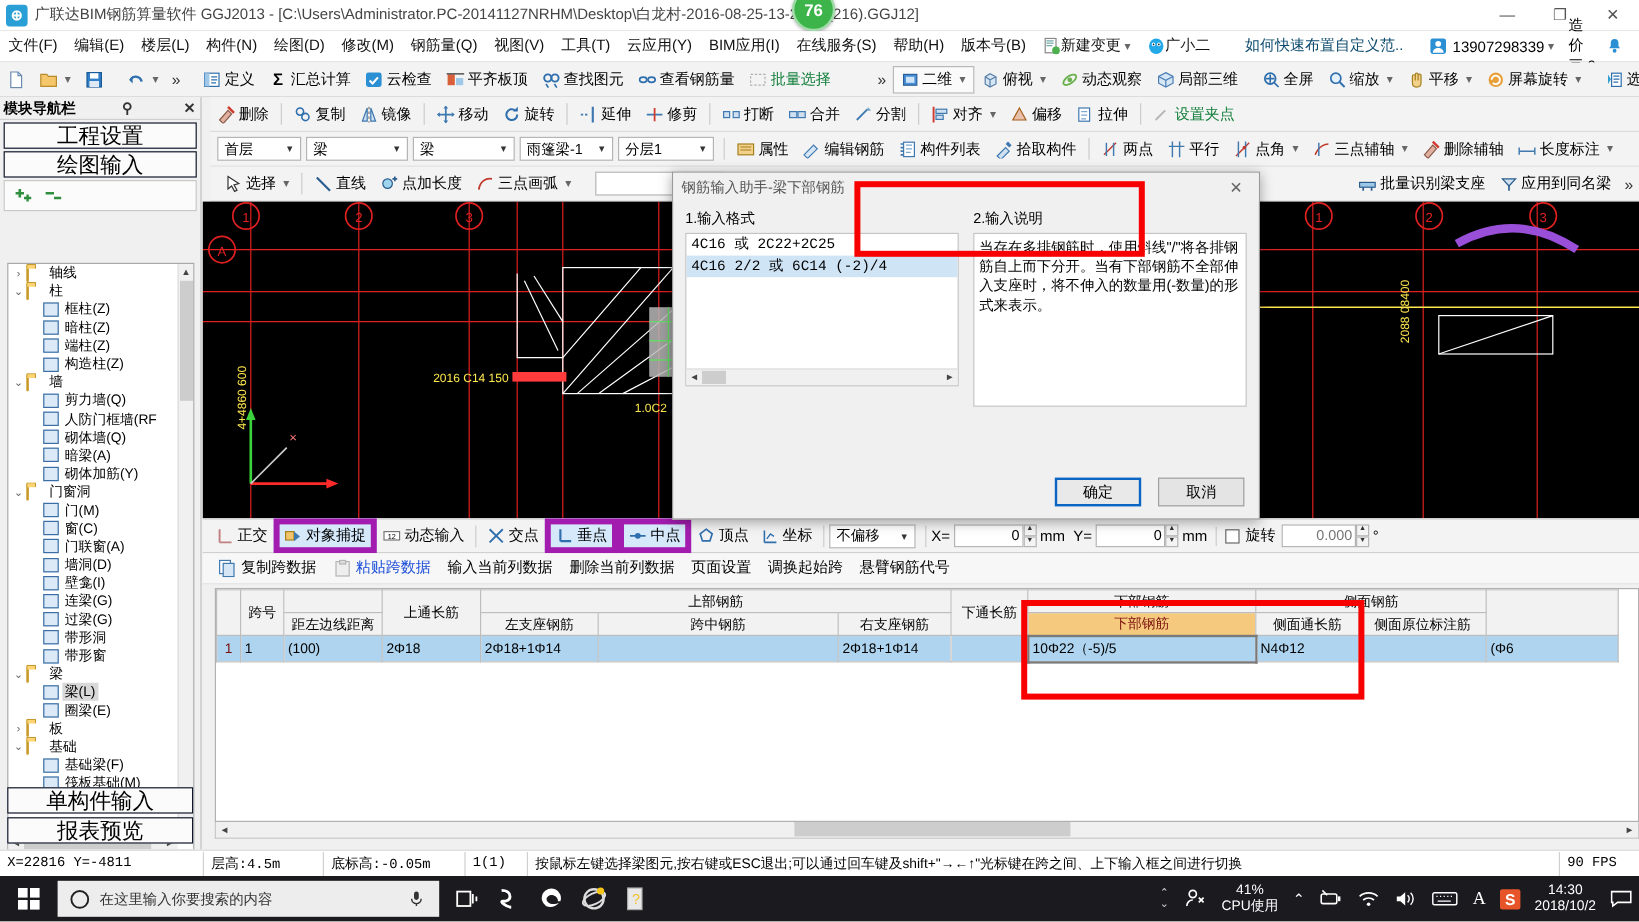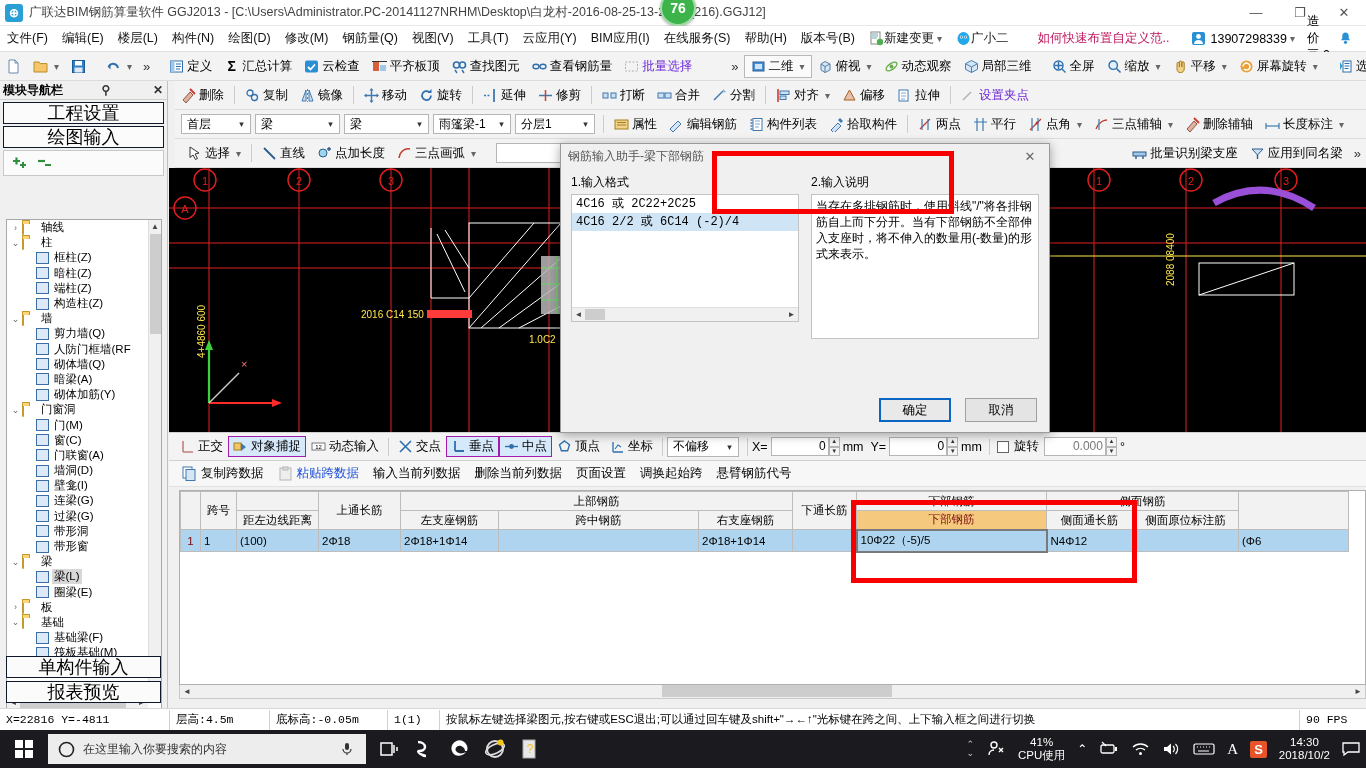--- a/index.html
+++ b/index.html
@@ -38,33 +38,33 @@
   }
 
   
   .menubar {
     position:absolute; top:26px; left:0; width:1366px; height:26px;
     background:#ffffff; display:flex; align-items:center; font-size:12.5px;
     border-bottom:1px solid #e0e0e0;
   }
   .menu-item { padding:3px 7px; white-space:nowrap; color:#111; }
   .mb-sep { width:1px; height:16px; background:#d8d8d8; margin:0 6px; }
-  .mb-promo { color:#be185d; padding:0 10px; white-space:nowrap; }
+  .mb-promo { color:#0c4a6e; padding:0 10px; white-space:nowrap; }
   .mb-right { margin-left:auto; display:flex; align-items:center; padding-right:6px; }
   .chev { color:#666; font-size:10px; margin-left:3px; }
 
   
   .toolbar {
     position:absolute; left:0; width:1366px; height:29px;
     background:#f3f3f3; border-bottom:1px solid #dcdcdc;
     display:flex; align-items:center; font-size:12.5px;
   }
   #toolbar1 { top:52px; }
   .tbar-btn { display:flex; align-items:center; gap:3px; padding:2px 6px; white-space:nowrap; }
-  .tbar-btn.disabled { color:#6d28d9; }
+  .tbar-btn.disabled { color:#15803d; }
   .tsep { width:1px; height:18px; background:#cccccc; margin:0 4px; }
   .more { color:#333; padding:0 5px; font-size:13px; }
 
   .ico { display:inline-block; width:15px; height:15px; position:relative; flex:0 0 auto; }
 
   
   #toolbar2 { top:81px; left:175px; width:1191px; }
   
   #toolbar3 { top:110px; left:175px; width:1191px; }
   
@@ -126,21 +126,21 @@
     background:#000; overflow:hidden;
   }
 
   
   .snapbar {
     position:absolute; left:169px; top:432px; width:1197px; height:29px;
     background:#f3f3f3; border-top:1px solid #d0d0d0; border-bottom:1px solid #d0d0d0;
     display:flex; align-items:center; font-size:12.5px;
   }
   .snap-btn { display:flex; align-items:center; gap:3px; padding:2px 5px; white-space:nowrap; }
-  .snap-btn.active { background:#d6e9fb; border:1px solid #a21caf; padding:1px 4px; }
+  .snap-btn.active { background:#d6e9fb; border:5px solid #a21caf; padding:1px 4px; }
   .num-in {
     width:58px; height:19px; border:1px solid #b5b5b5; background:#fff;
     text-align:right; padding-right:2px; font-size:12px; line-height:17px;
     display:inline-block;
   }
   .spin { display:inline-flex; flex-direction:column; width:11px; height:19px; margin-right:3px; }
   .spin div { flex:1; border:1px solid #b5b5b5; background:#f4f4f4; font-size:6px; line-height:7px; text-align:center; color:#333; }
 
   
   .gridbar {

